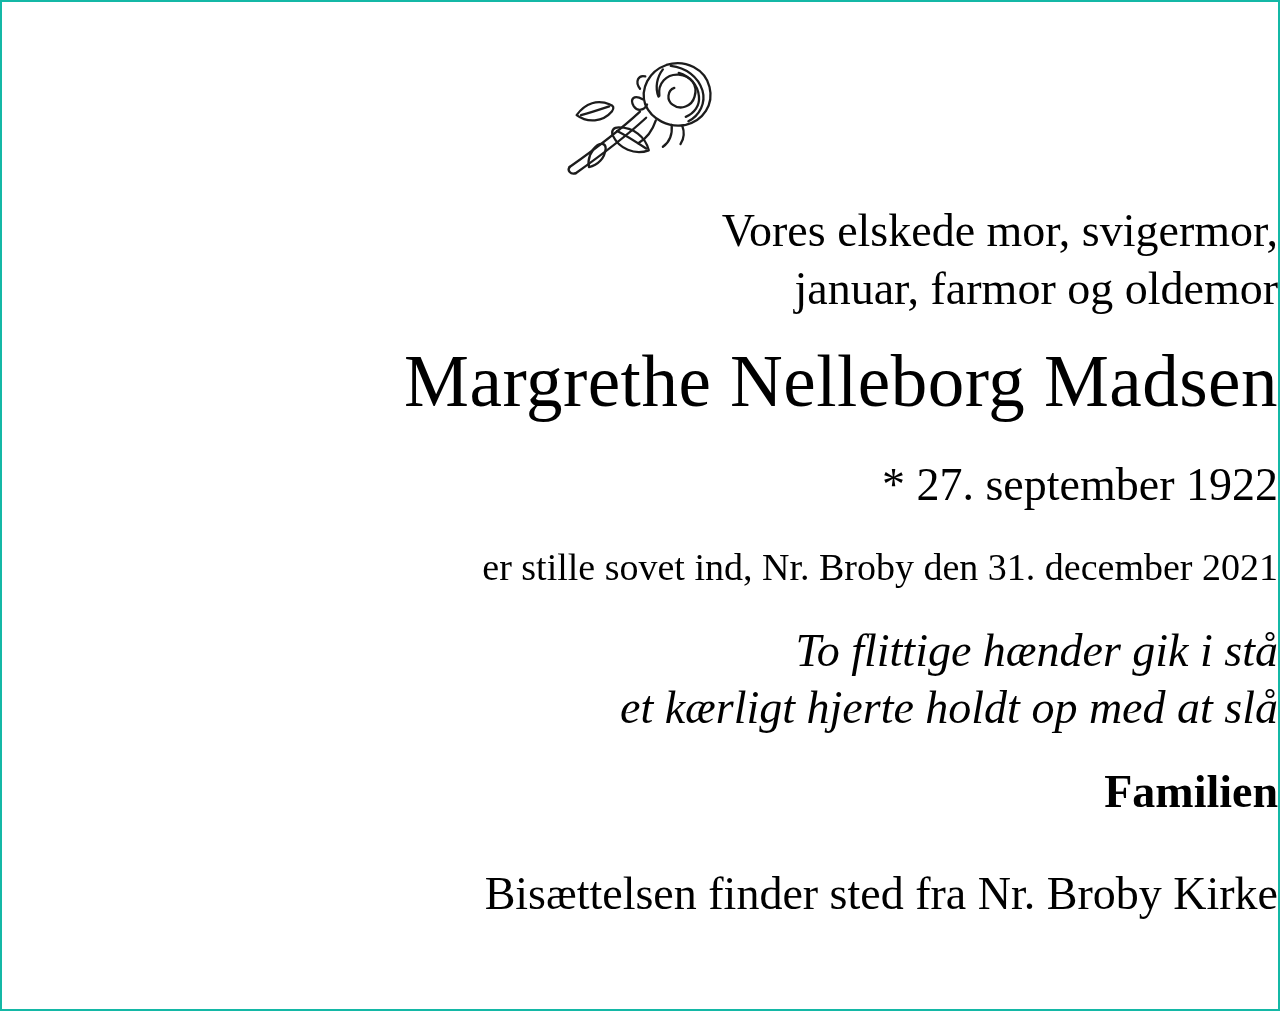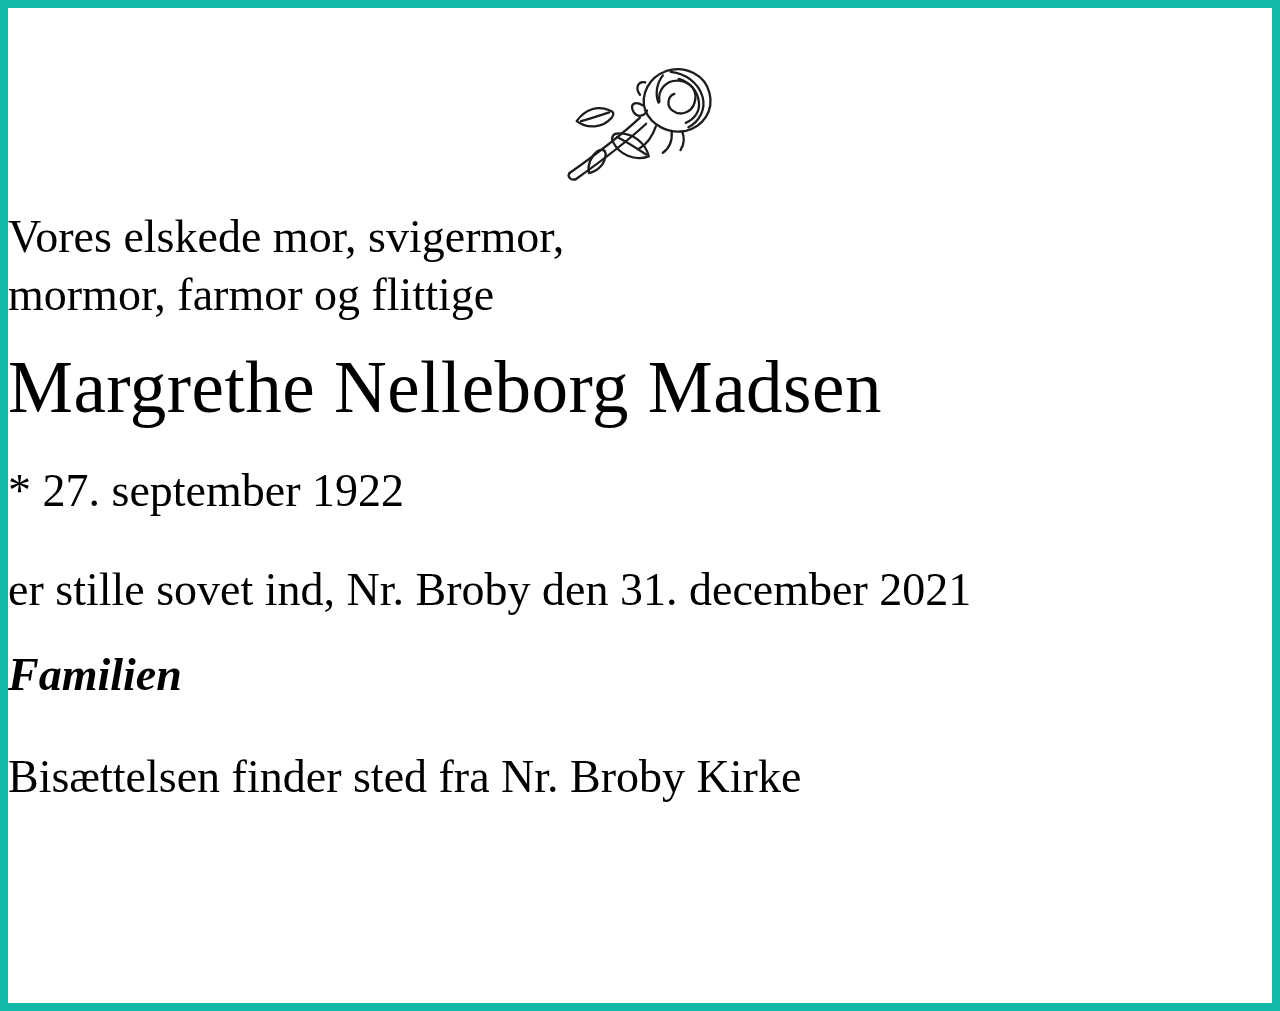--- a/index.html
+++ b/index.html
@@ -4,25 +4,25 @@
 <style>
   html, body {
     margin: 0;
     padding: 0;
     background: #ffffff;
   }
   .card {
     box-sizing: border-box;
     width: 1280px;
     height: 1011px;
-    border: 8px solid #14b8a6;
+    border: 2px solid #14b8a6;
     background: #ffffff;
     color: #000000;
     font-family: "Liberation Serif", "DejaVu Serif", serif;
-    text-align: left;
+    text-align: right;
     overflow: hidden;
   }
   .rose-wrap {
     margin-top: 48px;
     height: 132px;
     display: flex;
     align-items: center;
     justify-content: center;
   }
   .rose-wrap svg {
@@ -44,36 +44,35 @@
     line-height: 84px;
     font-weight: normal;
     letter-spacing: 0.5px;
   }
   .birth {
     margin-top: 32px;
     font-size: 46px;
     line-height: 58px;
   }
   .death {
-    margin-top: 41px;
-    font-size: 46px;
+    margin-top: 24px;
+    font-size: 38px;
     line-height: 58px;
   }
   .verse {
     margin-top: 26px;
     font-size: 46px;
     line-height: 57px;
     font-style: italic;
   }
   .signature {
     margin-top: 27px;
     font-size: 46px;
     line-height: 58px;
     font-weight: bold;
-    font-style: italic;
   }
   .ceremony {
     margin-top: 44px;
     font-size: 46px;
     line-height: 57px;
   }
 </style>
 </head>
 <body>
 
@@ -107,29 +106,33 @@
       <path d="M126 22 C 119 31, 117 43, 121 53"></path>
 
       <path d="M118 80 C 114 92, 107 101, 98 106"></path>
       <path d="M136 85 C 137 96, 133 105, 126 110"></path>
       <path d="M148 86 C 151 94, 150 101, 146 107"></path>
     </svg>
   </div>
 
   <p class="intro">
     <span>Vores elskede mor, svigermor,</span><br>
-    <span>mormor, farmor og flittige</span>
+    <span>januar, farmor og oldemor</span>
   </p>
 
   <h1 class="name">Margrethe Nelleborg Madsen</h1>
 
   <p class="birth">* 27. september 1922</p>
 
   <p class="death">er stille sovet ind, Nr. Broby den 31. december 2021</p>
 
+  <p class="verse">
+    <span>To flittige hænder gik i stå</span><br>
+    <span>et kærligt hjerte holdt op med at slå</span>
+  </p>
 
   <p class="signature">Familien</p>
 
   <p class="ceremony">
     <span>Bisættelsen finder sted fra Nr. Broby Kirke</span><br>
   </p>
 
 </div>
 
 </body></html>

